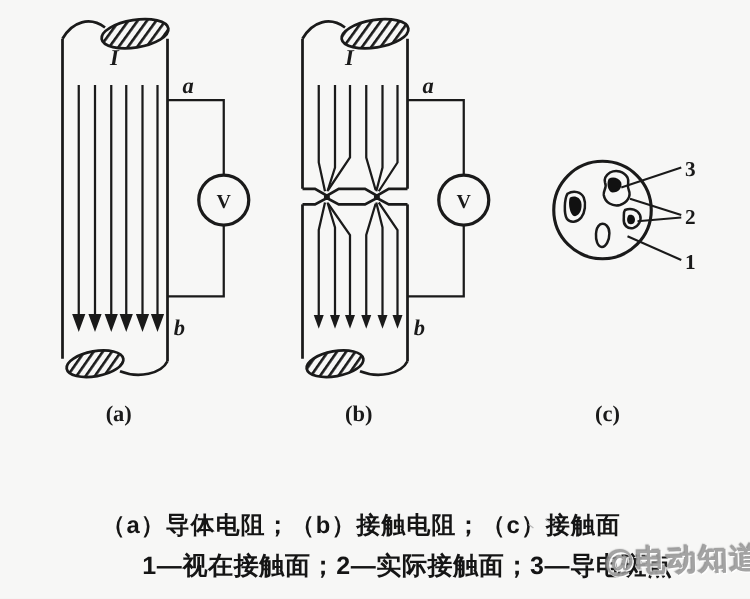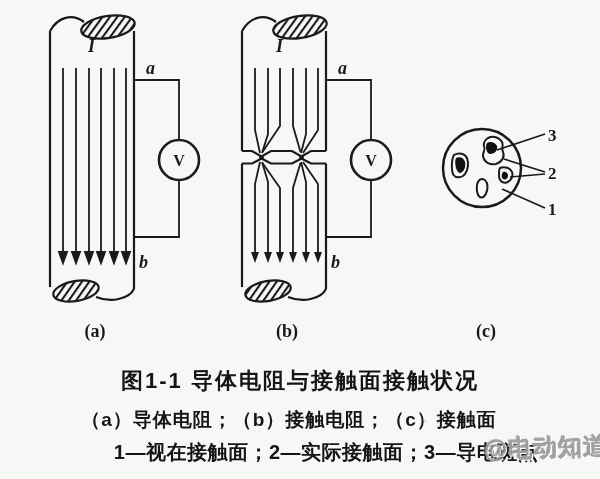--- a/index.html
+++ b/index.html
@@ -141,20 +141,19 @@
         <line x1="545" y1="174" x2="510" y2="177"></line>
         <line x1="545" y1="208" x2="502" y2="189"></line>
       </g>
       <text class="callout" x="548" y="141">3</text>
       <text class="callout" x="548" y="179">2</text>
       <text class="callout" x="548" y="215">1</text>
       <text class="panel-label" x="486" y="337" text-anchor="middle">(c)</text>
     </g>
   </svg>
 
-  <div class="caption-line" id="cap-title">图1-1  导体电阻与接触面接触状况</div>
   <div class="caption-line" id="cap-sub">（a）导体电阻；（b）接触电阻；（c）接触面</div>
   <div class="caption-line" id="cap-legend">1—视在接触面；2—实际接触面；3—导电斑点</div>
 
   <div id="wm-smudge">丶丶</div>
   <div id="watermark">@电动知道</div>
 
 </div>
 
 </body></html>

